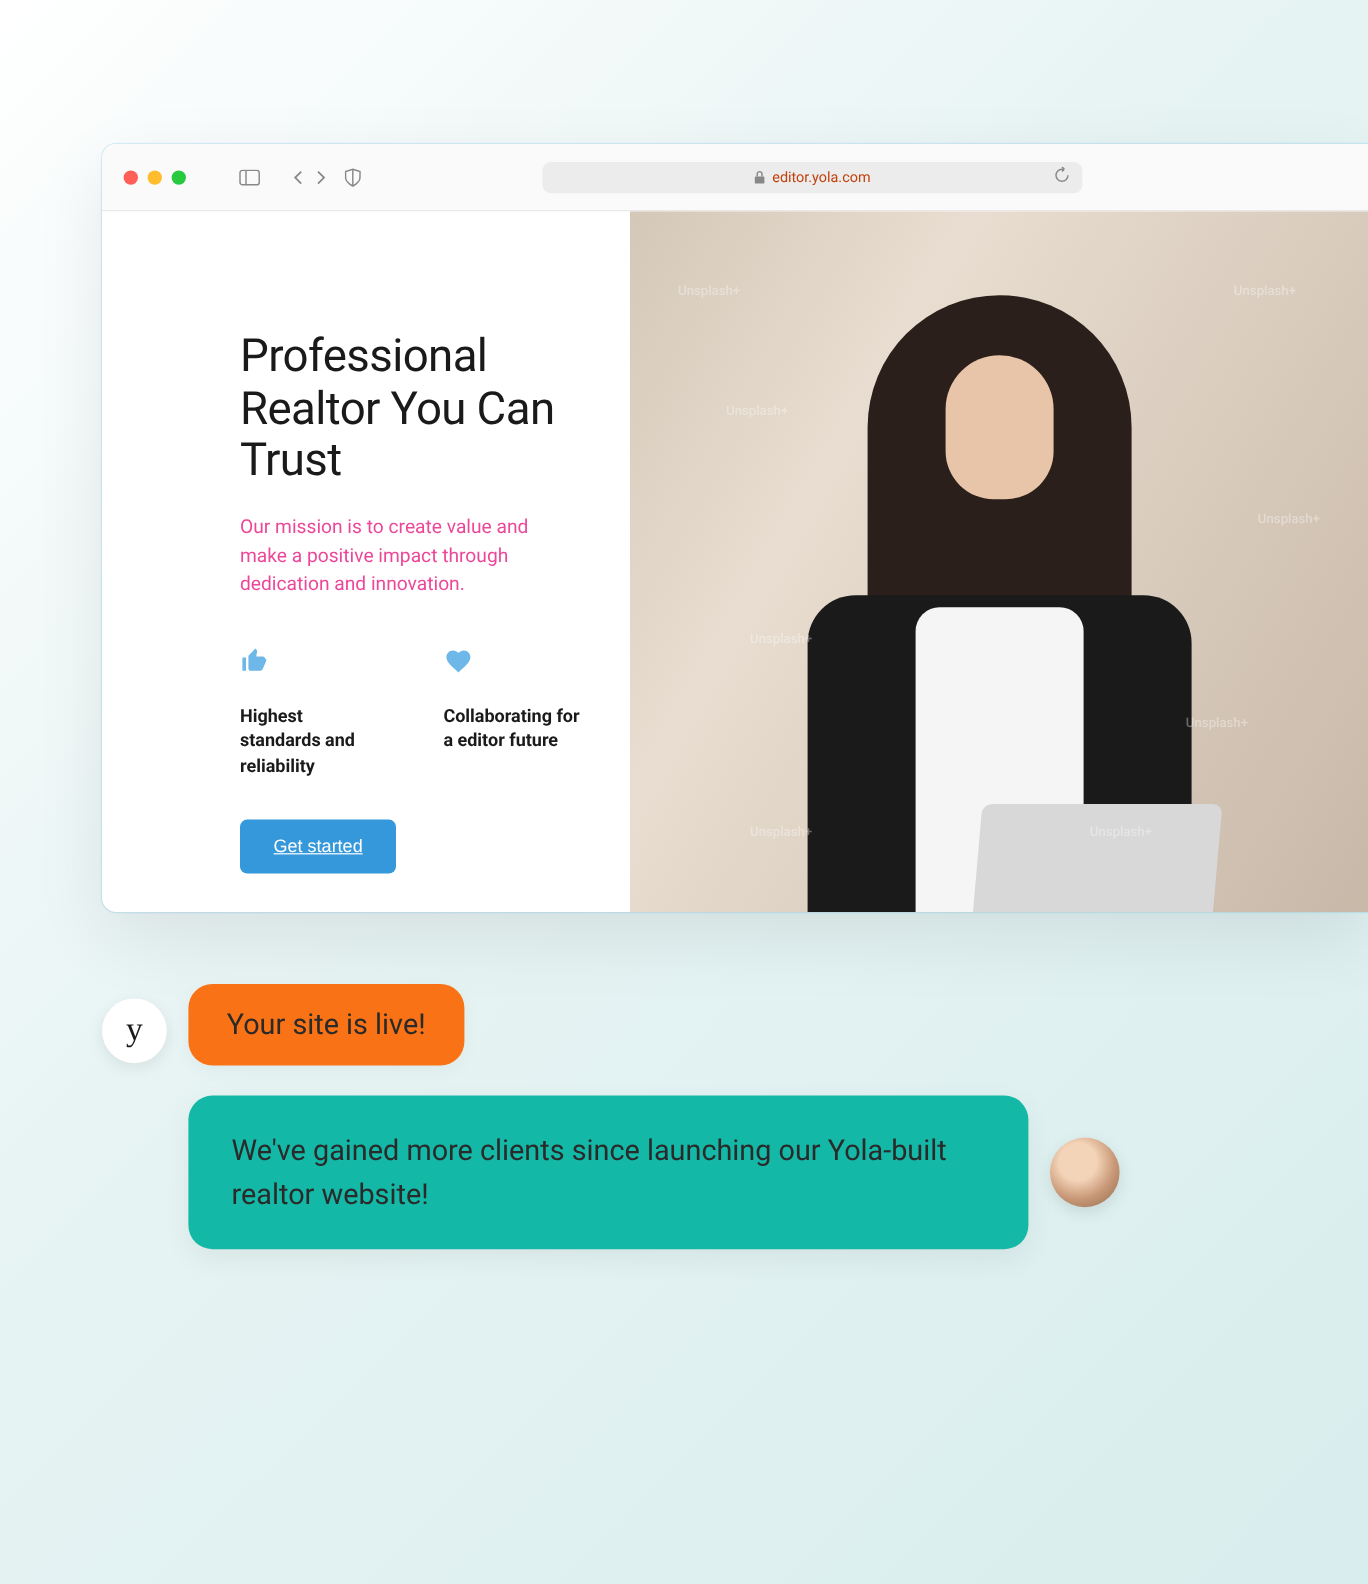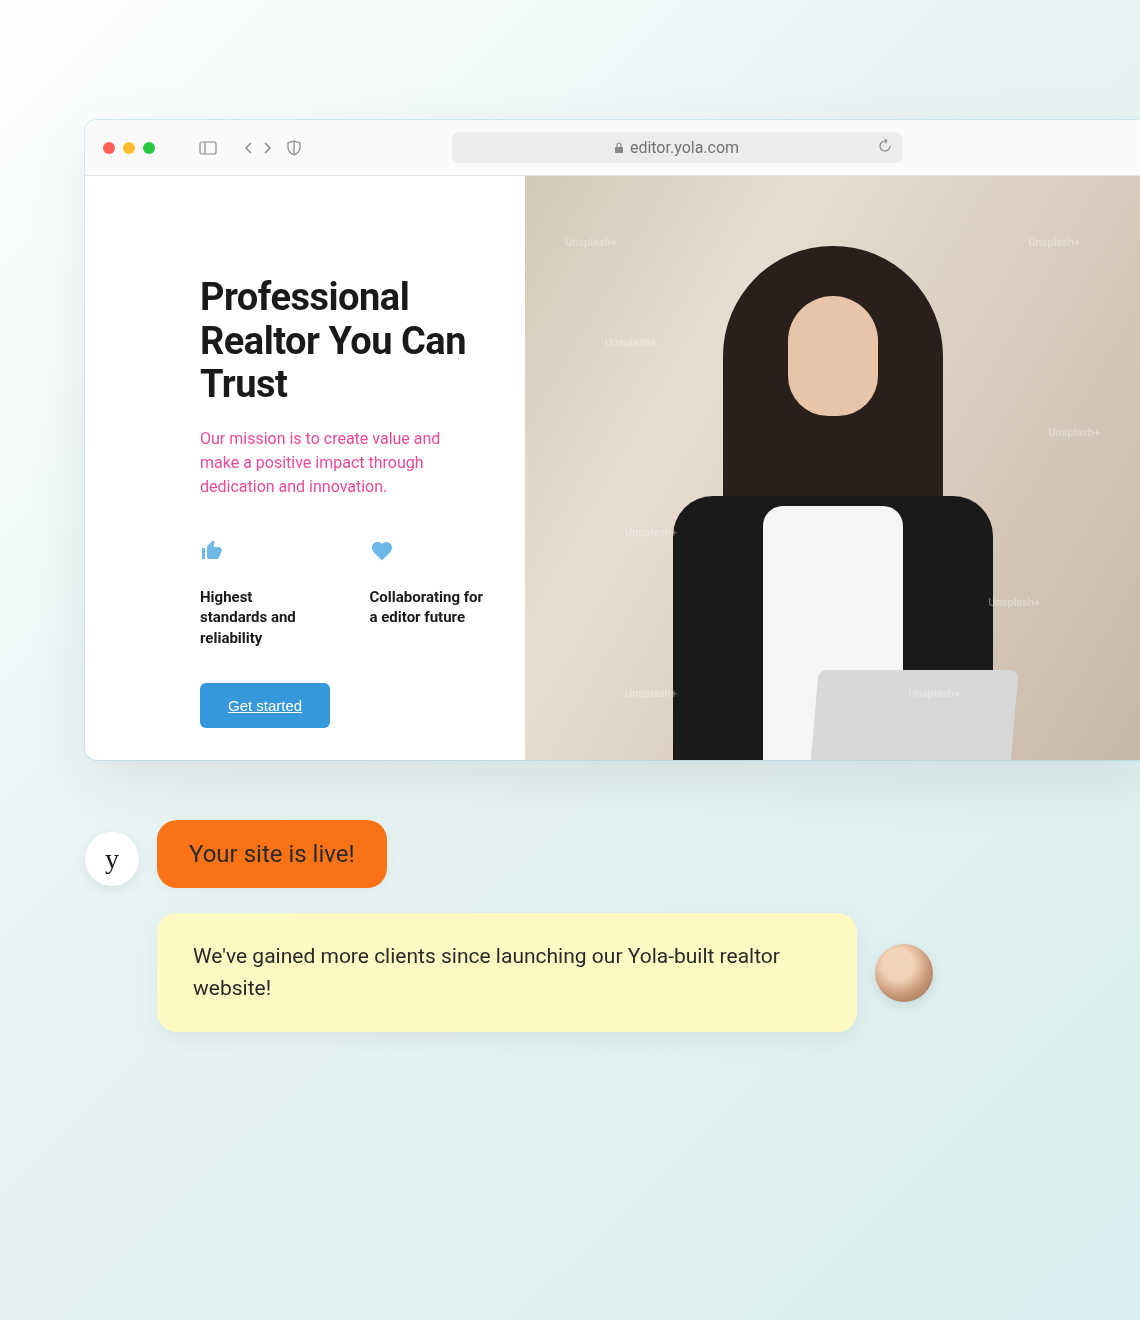--- a/index.html
+++ b/index.html
@@ -60,22 +60,22 @@
       justify-content: center;
       margin: 0 40px;
     }
     .address-bar {
       background: #ececec;
       border-radius: 7px;
       padding: 6px 16px;
       display: flex;
       align-items: center;
       gap: 6px;
-      font-size: 16px;
-      color: #737373;
+      font-size: 12px;
+      color: #c2410c;
       width: 100%;
       max-width: 450px;
       justify-content: center;
       position: relative;
     }
     .address-refresh {
       position: absolute;
       right: 10px;
       color: #888;
     }
@@ -87,21 +87,21 @@
       height: calc(100% - 56px);
     }
     
     .left-content {
       width: 440px;
       padding: 100px 40px 40px 115px;
     }
     
     .hero-title {
       font-size: 38px;
-      font-weight: 700;
+      font-weight: 400;
       color: #1a1a1a;
       line-height: 1.15;
       letter-spacing: -0.5px;
       margin-bottom: 20px;
     }
     
     .hero-subtitle {
       font-size: 16px;
       color: #ec4899;
       line-height: 1.5;
@@ -253,24 +253,24 @@
     }
     
     .chat-row-2 {
       display: flex;
       align-items: center;
       gap: 18px;
       margin-left: 72px;
     }
     
     .bubble-2 {
-      background: #fef9c3;
+      background: #14b8a6;
       border-radius: 20px;
       padding: 28px 36px;
-      font-size: 21px;
+      font-size: 24px;
       color: #2a2a2a;
       line-height: 1.5;
       box-shadow: 0 8px 24px rgba(0,0,0,0.06);
       flex: 0 1 700px;
     }
     
     .user-avatar {
       width: 58px;
       height: 58px;
       border-radius: 50%;

